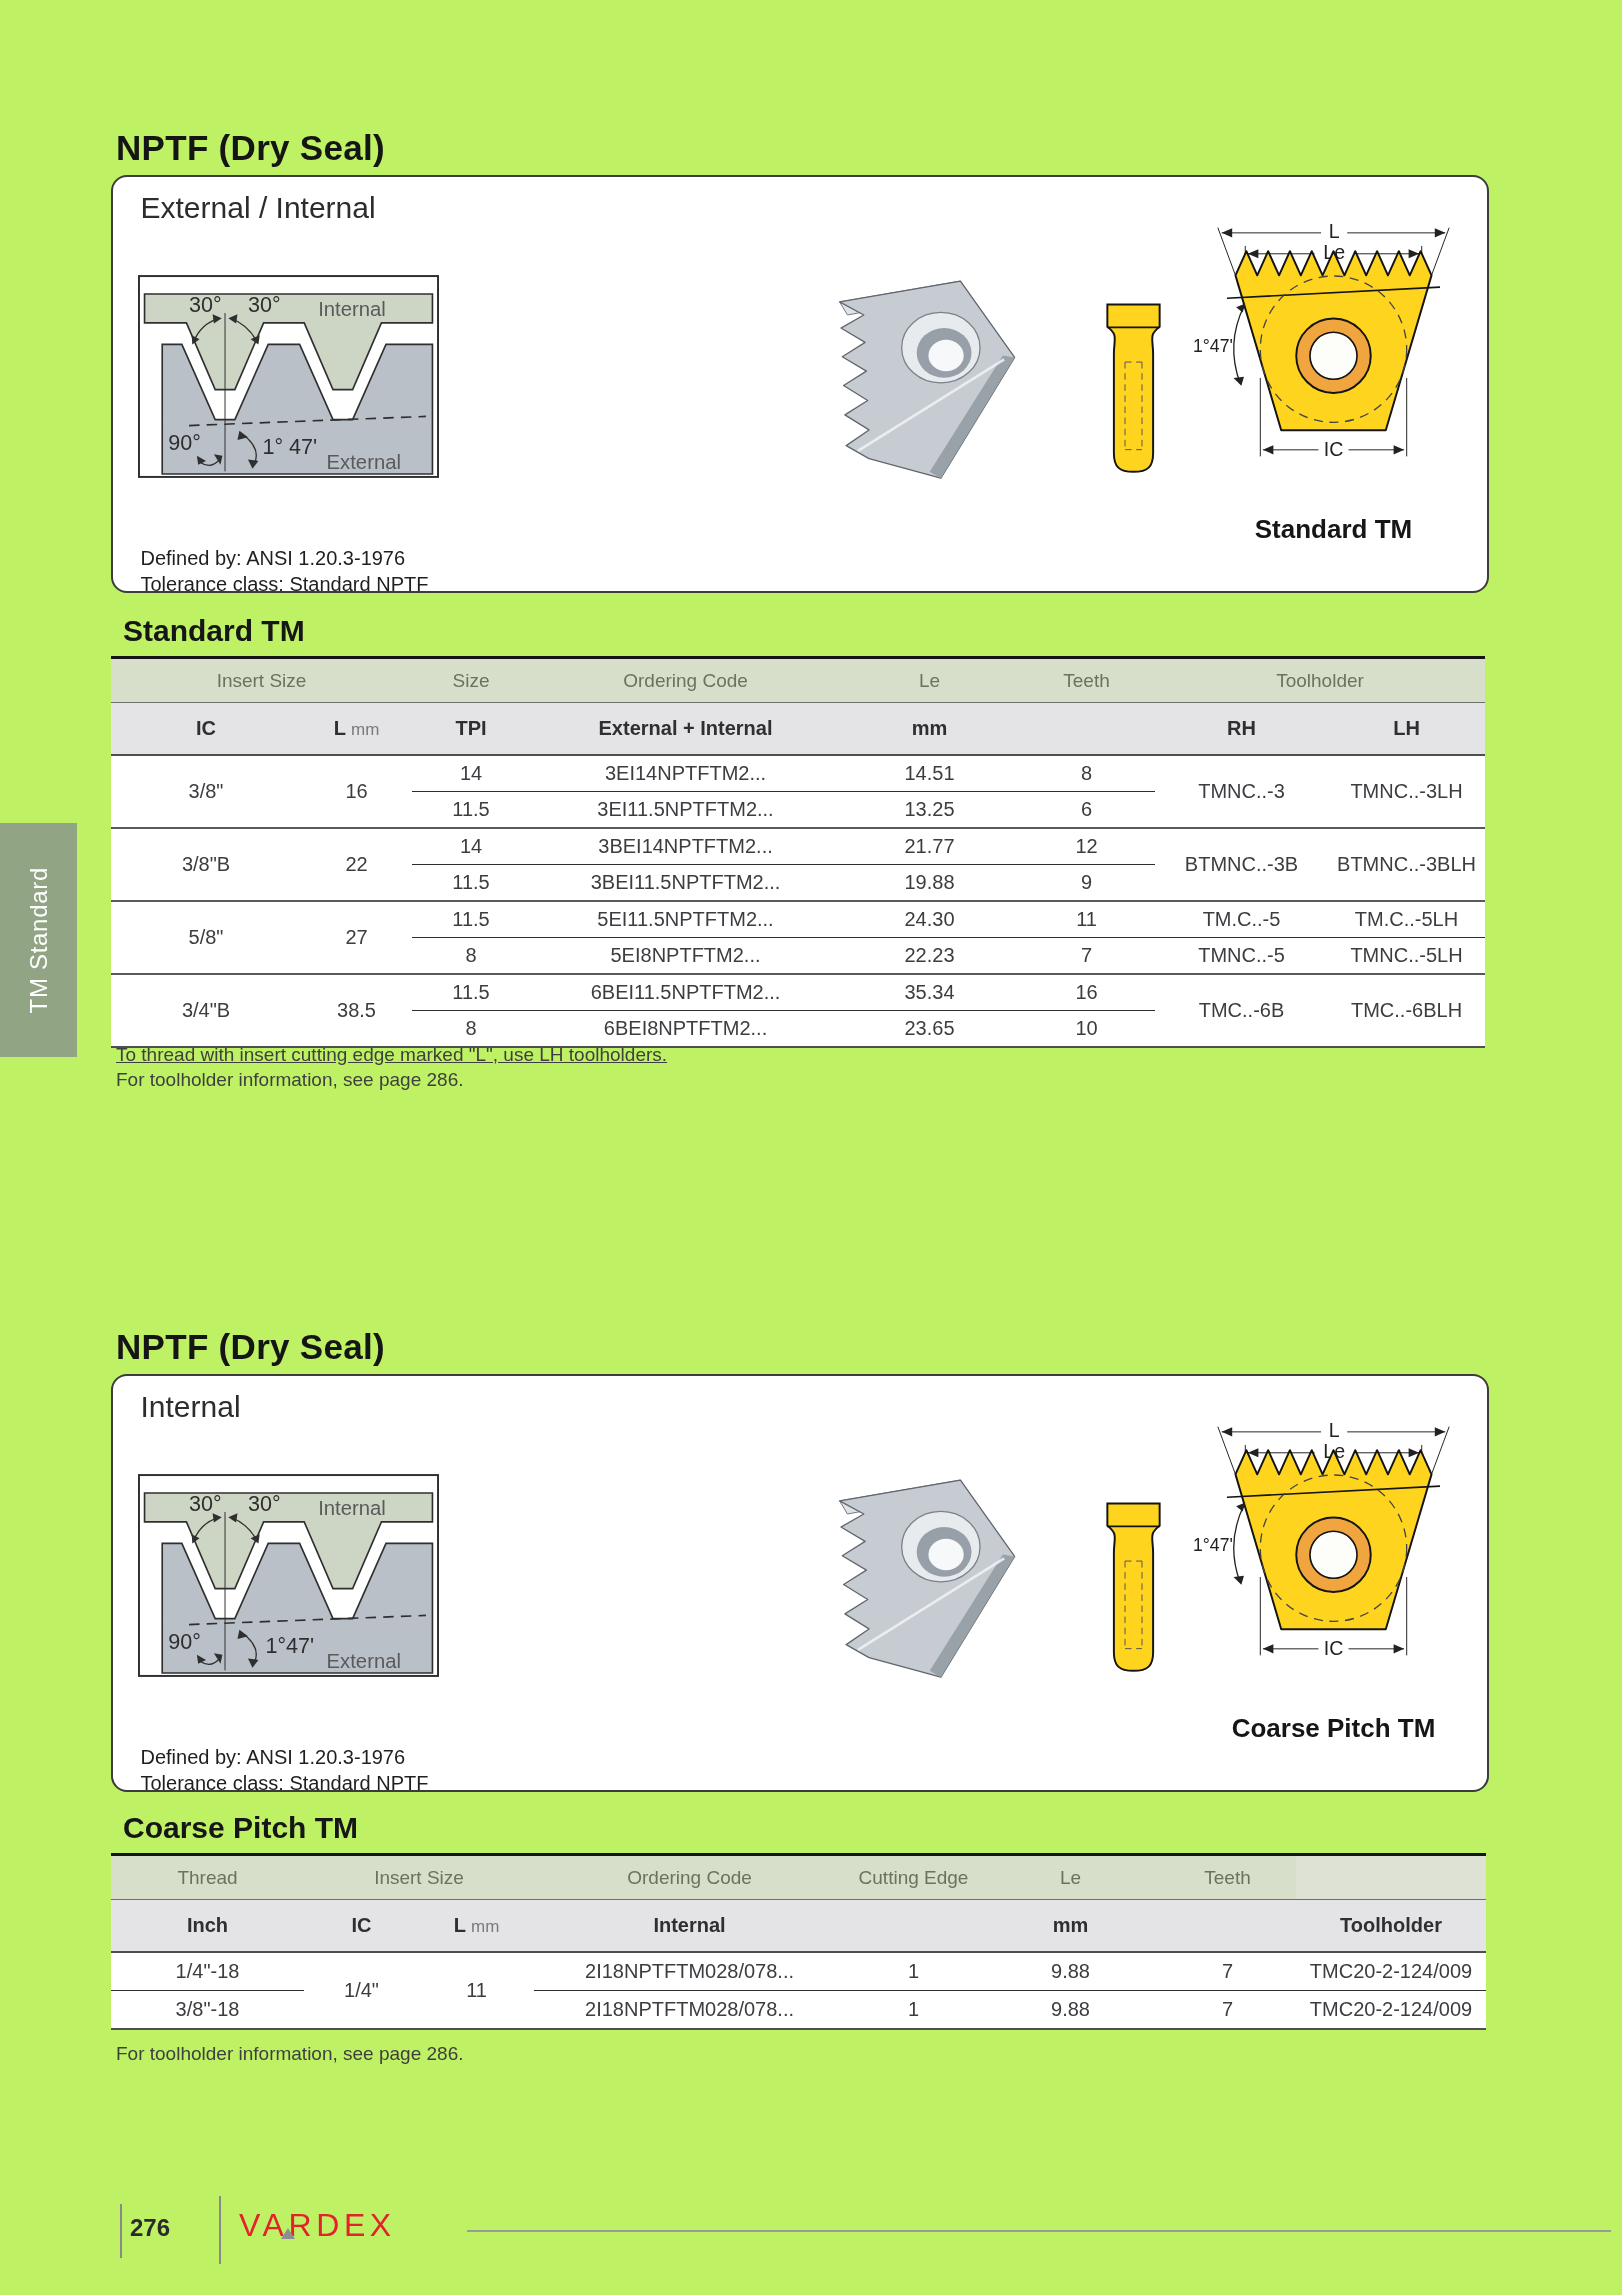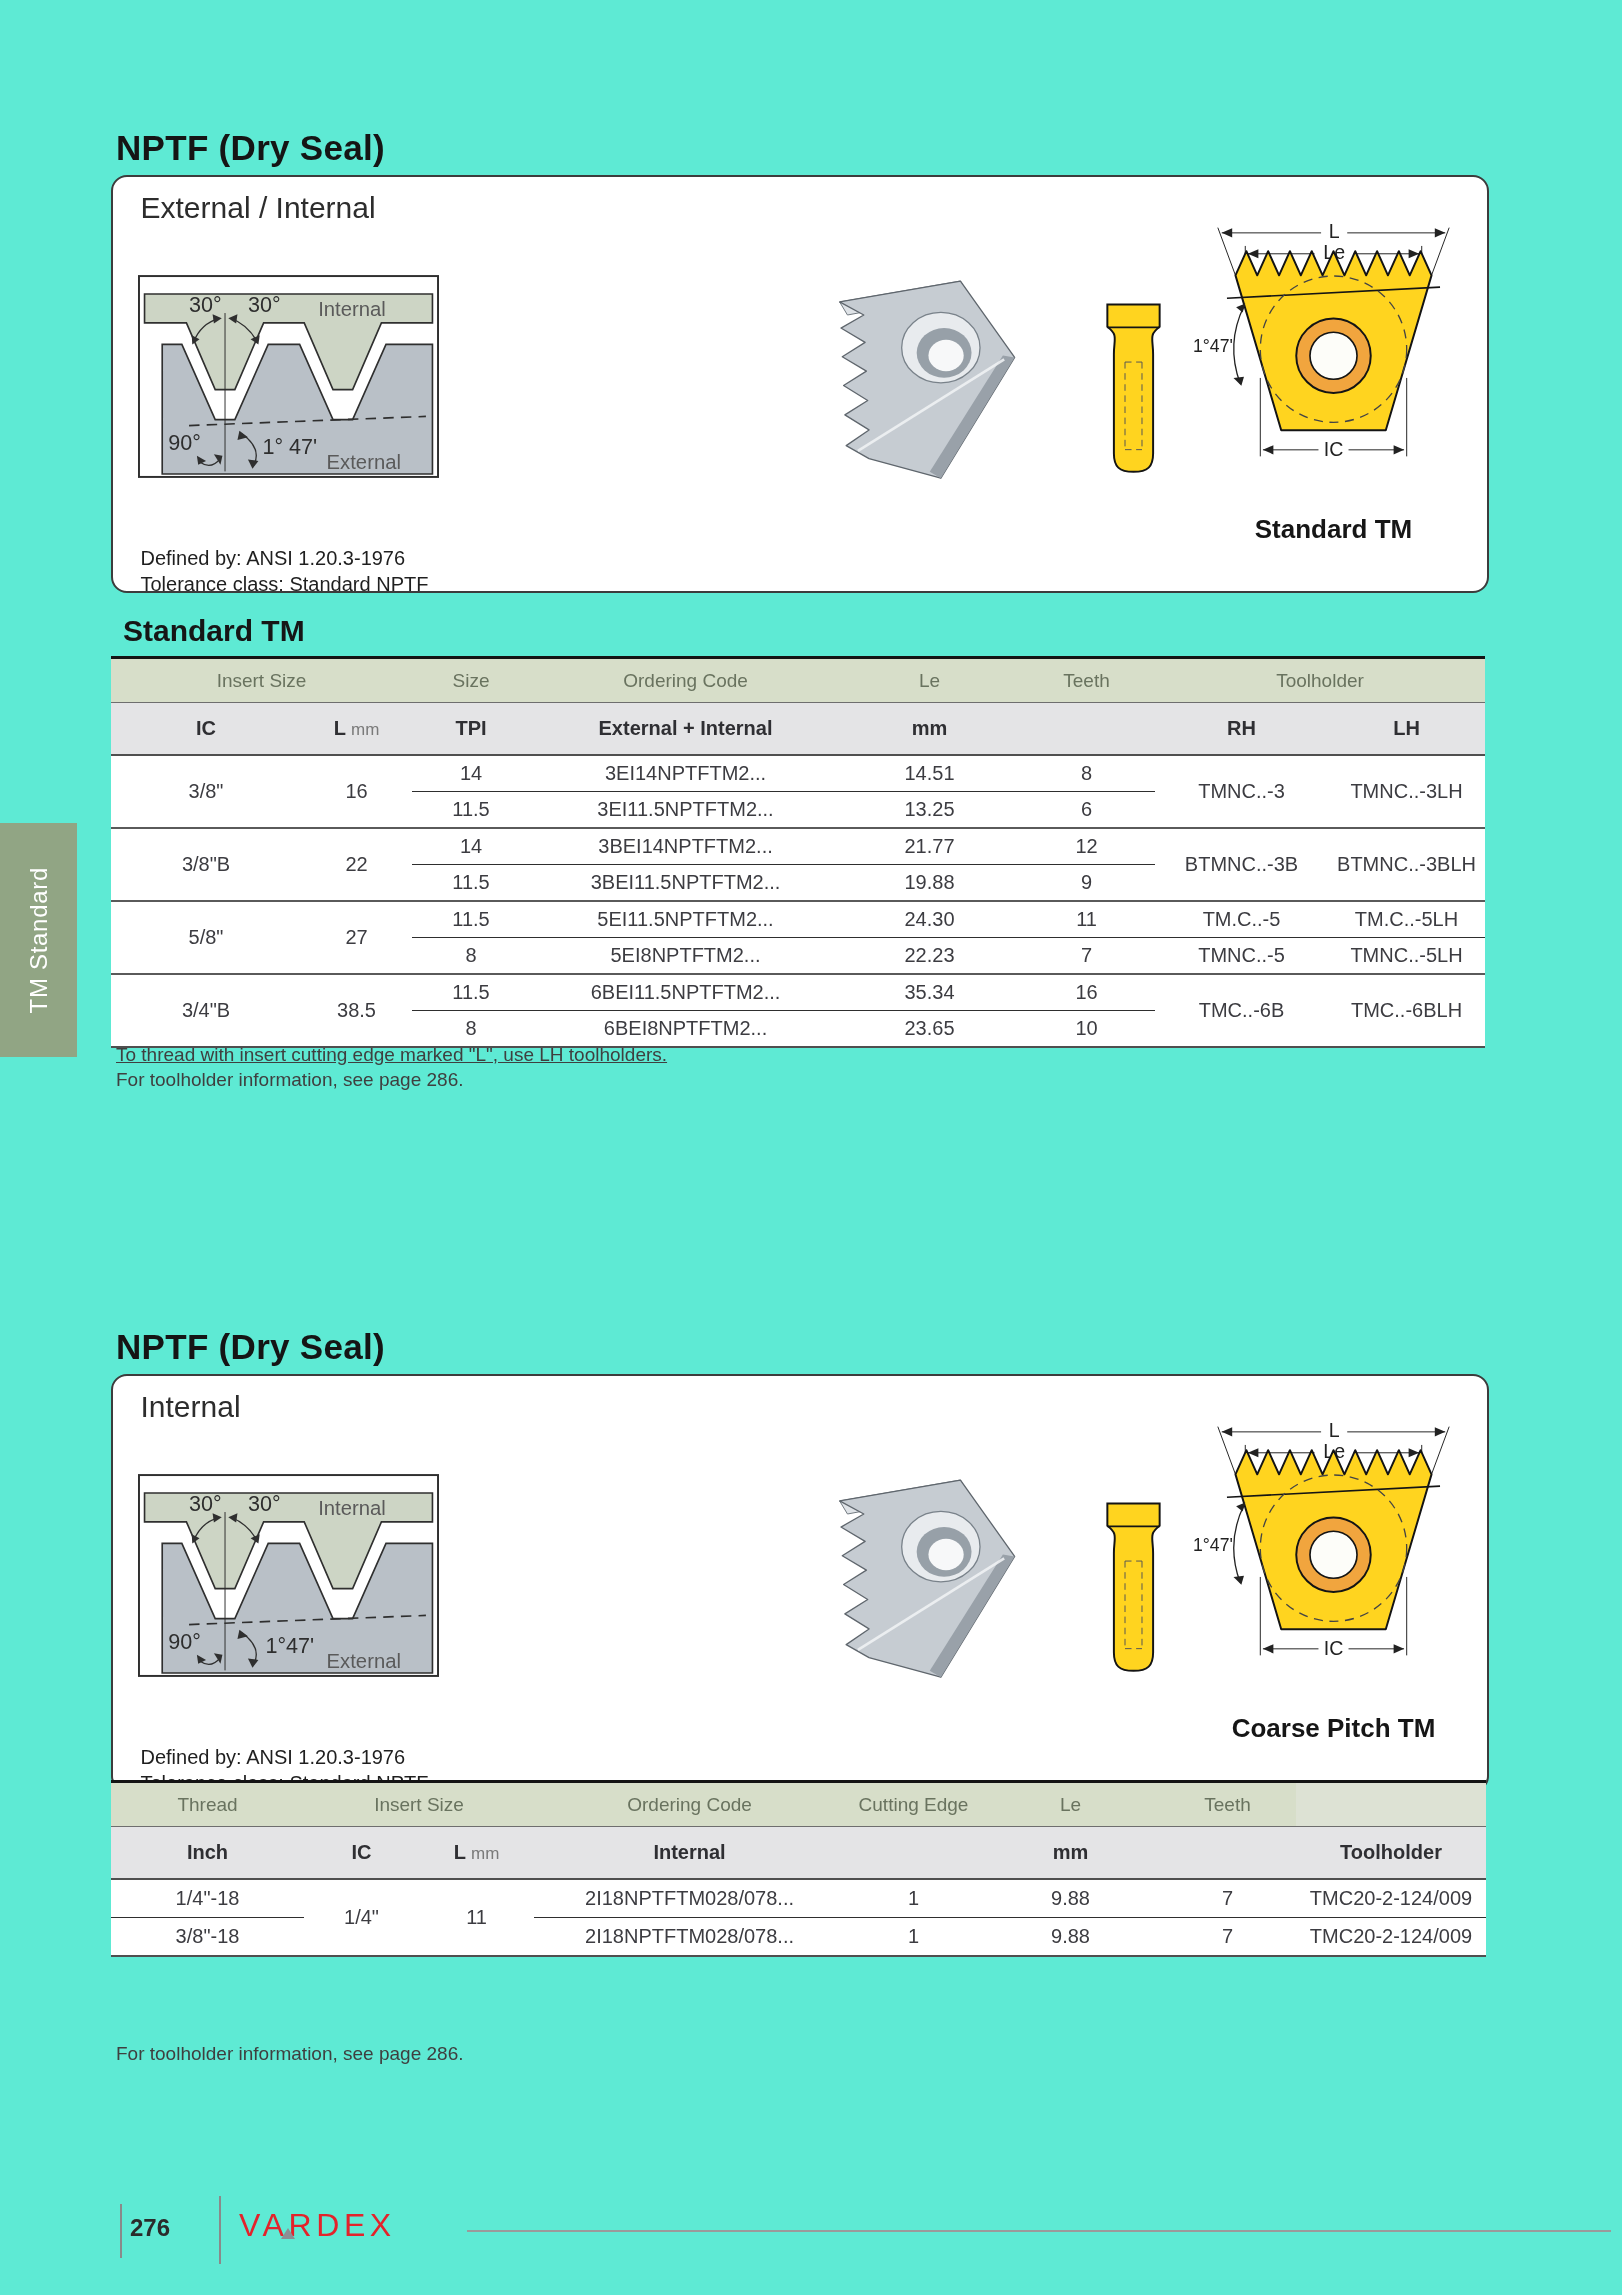--- a/index.html
+++ b/index.html
@@ -1,16 +1,16 @@
 <!DOCTYPE html>
 <html style="font-size:10.5px"><head>
 <meta charset="utf-8">
 <style>
   html,body{margin:0;padding:0;background:#ffffff;}
-  .page{position:relative;width:1623px;height:2295px;background:#5eead4;
+  .page{position:relative;width:1623px;height:2295px;background:#bef264;
         font-family:"Liberation Sans", sans-serif;overflow:hidden;color:#2d2d2d;}
   .abs{position:absolute;}
   .doc-title{font-size:35px;font-weight:700;color:#151515;letter-spacing:0.3px;}
   .sec-heading{font-size:30px;font-weight:700;color:#161616;}
   .panel{position:absolute;left:111px;width:1374px;height:414px;border:2px solid #3c3c3c;border-radius:16px;background:#fff;}
   .panel-heading{position:absolute;left:27.5px;top:14.4px;font-size:30px;font-weight:400;color:#2d2d2d;}
   .def-line{position:absolute;left:27.5px;font-size:20px;color:#1f1f1f;font-weight:400;margin-top:48px;}
   .fig-label{position:absolute;left:1080px;top:337px;width:281px;text-align:center;font-size:26px;font-weight:700;color:#161616;}
   .note{position:absolute;left:116px;font-size:19px;color:#3f3f3f;}
 
@@ -335,21 +335,21 @@
         <polygon points="323,362 307,355 307,369" fill="#222"></polygon>
       <rect x="192" y="346" width="46" height="32" fill="#fff"></rect>
       <text x="215" y="372" text-anchor="middle" font-size="30" fill="#222">IC</text>
     </svg>
 
     <div class="fig-label">Coarse Pitch TM</div>
   </div>
 
   <div class="abs sec-heading" style="left:123px;top:1811px;">Coarse Pitch TM</div>
 
-  <table class="cat" id="t2" style="top:1780px;">
+  <table class="cat" id="t2" style="top:1853px;">
     <colgroup>
         <col style="width:193px">
         <col style="width:115px">
         <col style="width:115px">
         <col style="width:311px">
               <col style="width:137px">
         <col style="width:177px">
         <col style="width:137px">
         <col style="width:190px">
       </colgroup>

